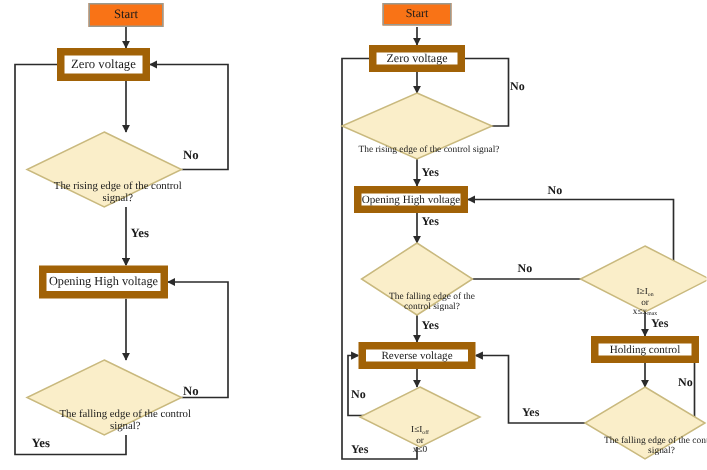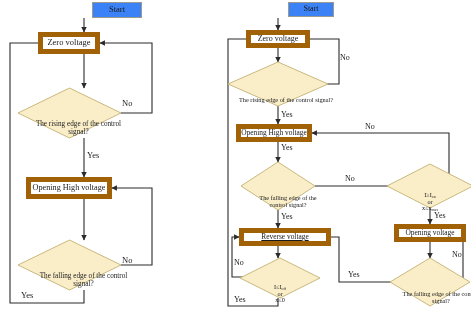--- a/index.html
+++ b/index.html
@@ -7,26 +7,26 @@
     font-family:"Liberation Serif", serif;
     width:471px;height:313px;position:relative;overflow:hidden;
     color:#1a1a1a;
   }
   #canvas{position:absolute;left:0;top:0;width:471px;height:313px;}
   svg{position:absolute;left:0;top:0;width:471px;height:313px;overflow:visible;}
 
   .node{position:absolute;box-sizing:border-box;display:flex;align-items:center;
         justify-content:center;text-align:center;line-height:1.08;}
   .rect{border:5px solid #a16207;background:#ffffff;}
-  .start{border:1px solid #9a9a8f;background:#3b82f6;margin-left:33px;}
+  .start{border:1px solid #9a9a8f;background:#f97316;}
   .diamond-wrap{position:absolute;}
   .diamond-label{position:absolute;left:0;top:16px;width:100%;height:100%;
       display:flex;align-items:center;justify-content:center;text-align:center;
       line-height:1.06;}
-  .lbl{position:absolute;white-space:nowrap;}
+  .lbl{position:absolute;white-space:nowrap;font-weight:bold;}
   sub{font-size:0.62em;vertical-align:baseline;position:relative;top:0.22em;}
 </style>
 </head>
 <body>
 
 <div id="canvas">
 
   <svg xmlns="http://www.w3.org/2000/svg">
     <defs>
       <marker id="ah" viewBox="0 0 10 10" refX="9" refY="5" markerWidth="5" markerHeight="5" orient="auto-start-reverse">
@@ -143,31 +143,31 @@
       <polygon points="43,0 86,22 43,44 0,22" fill="#faeec9" stroke="#c9b97e" stroke-width="1"></polygon>
     </svg>
     <div class="diamond-label" style="font-size:6.2px;flex-direction:column;">
       <span><span>I≥I</span><sub>on</sub></span>
       <span>or</span>
       <span><span>x≤x</span><sub>max</sub></span>
     </div>
   </div>
 
   <div class="node rect" style="left:394px;top:224px;width:72px;height:18px;font-size:7.4px;">
-    <span>Opening voltage</span>
+    <span>Holding control</span>
   </div>
 
   <div class="diamond-wrap" style="left:390px;top:258px;width:80px;height:48px;">
     <svg viewBox="0 0 80 48" style="width:80px;height:48px;position:absolute;left:0;top:0;">
       <polygon points="40,0 80,24 40,48 0,24" fill="#faeec9" stroke="#c9b97e" stroke-width="1"></polygon>
     </svg>
     <div class="diamond-label" style="font-size:6.3px;padding:0 11px;">The falling edge of the control signal?</div>
   </div>
 
-  <div class="node rect" style="left:239px;top:228px;width:92px;height:18px;font-size:7.4px;text-decoration:underline;">
+  <div class="node rect" style="left:239px;top:228px;width:78px;height:18px;font-size:7.4px;">
     <span>Reverse voltage</span>
   </div>
 
   <div class="diamond-wrap" style="left:240px;top:258px;width:80px;height:40px;">
     <svg viewBox="0 0 80 40" style="width:80px;height:40px;position:absolute;left:0;top:0;">
       <polygon points="40,0 80,20 40,40 0,20" fill="#faeec9" stroke="#c9b97e" stroke-width="1"></polygon>
     </svg>
     <div class="diamond-label" style="font-size:6.2px;flex-direction:column;">
       <span><span>I≤I</span><sub>off</sub></span>
       <span>or</span>

